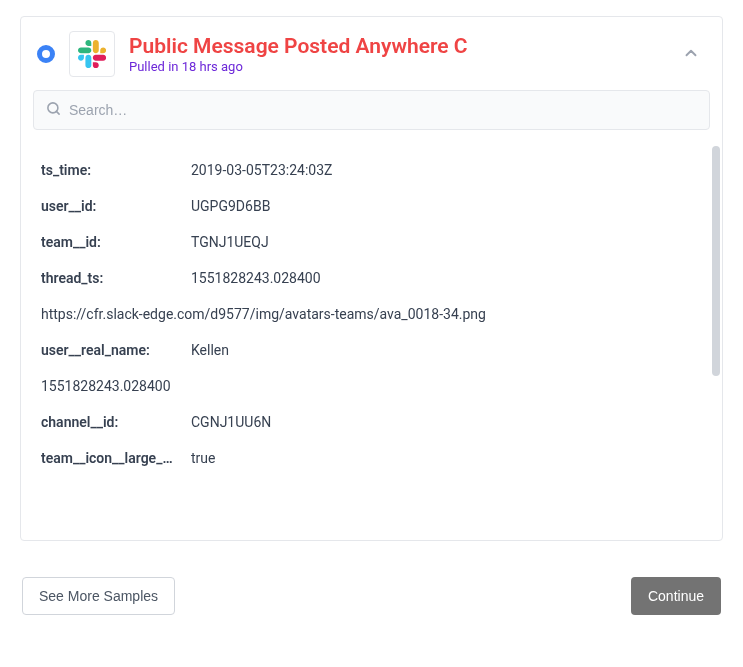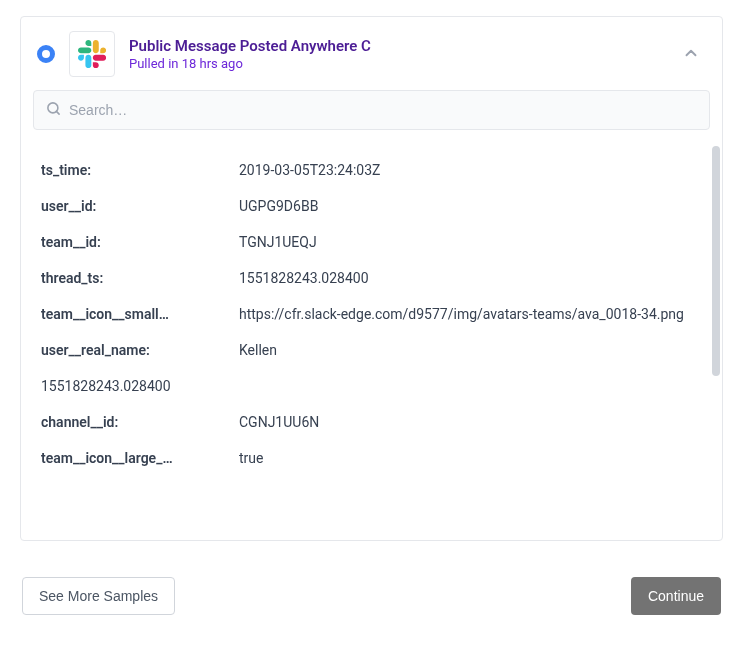--- a/index.html
+++ b/index.html
@@ -39,22 +39,22 @@
     display: flex;
     align-items: center;
     justify-content: center;
     margin-right: 14px;
     flex-shrink: 0;
   }
   .slack-svg { width: 28px; height: 28px; }
   .header-text { flex: 1; min-width: 0; }
   .title {
     font-weight: 600;
-    font-size: 15px;
-    color: #4c1d95;
+    font-size: 21px;
+    color: #ef4444;
   }
   .subtitle {
     font-size: 13px;
     color: #6d28d9;
     margin-top: 1px;
   }
   .chevron {
     color: #9ca3af;
     cursor: pointer;
     padding: 6px;
@@ -90,21 +90,20 @@
   }
   .rows {
     padding: 12px 16px 0 20px;
     height: 100%;
     overflow-y: hidden;
   }
   .row {
     display: flex;
     align-items: flex-start;
     padding: 10px 0;
-    gap: 48px;
   }
   .key {
     width: 150px;
     flex-shrink: 0;
     font-weight: 600;
     color: #374151;
     white-space: nowrap;
     overflow: hidden;
     text-overflow: ellipsis;
   }
@@ -193,21 +192,20 @@
         </div>
         <div class="row">
           <div class="key">team__id:</div>
           <div class="val">TGNJ1UEQJ</div>
         </div>
         <div class="row">
           <div class="key">thread_ts:</div>
           <div class="val">1551828243.028400</div>
         </div>
         <div class="row">
-          <div class="key">team__icon__small…</div>
           <div class="val">https://cfr.slack-edge.com/d9577/img/avatars-teams/ava_0018-34.png</div>
         </div>
         <div class="row">
           <div class="key">user__real_name:</div>
           <div class="val">Kellen</div>
         </div>
         <div class="row">
           <div class="val">1551828243.028400</div>
         </div>
         <div class="row">

